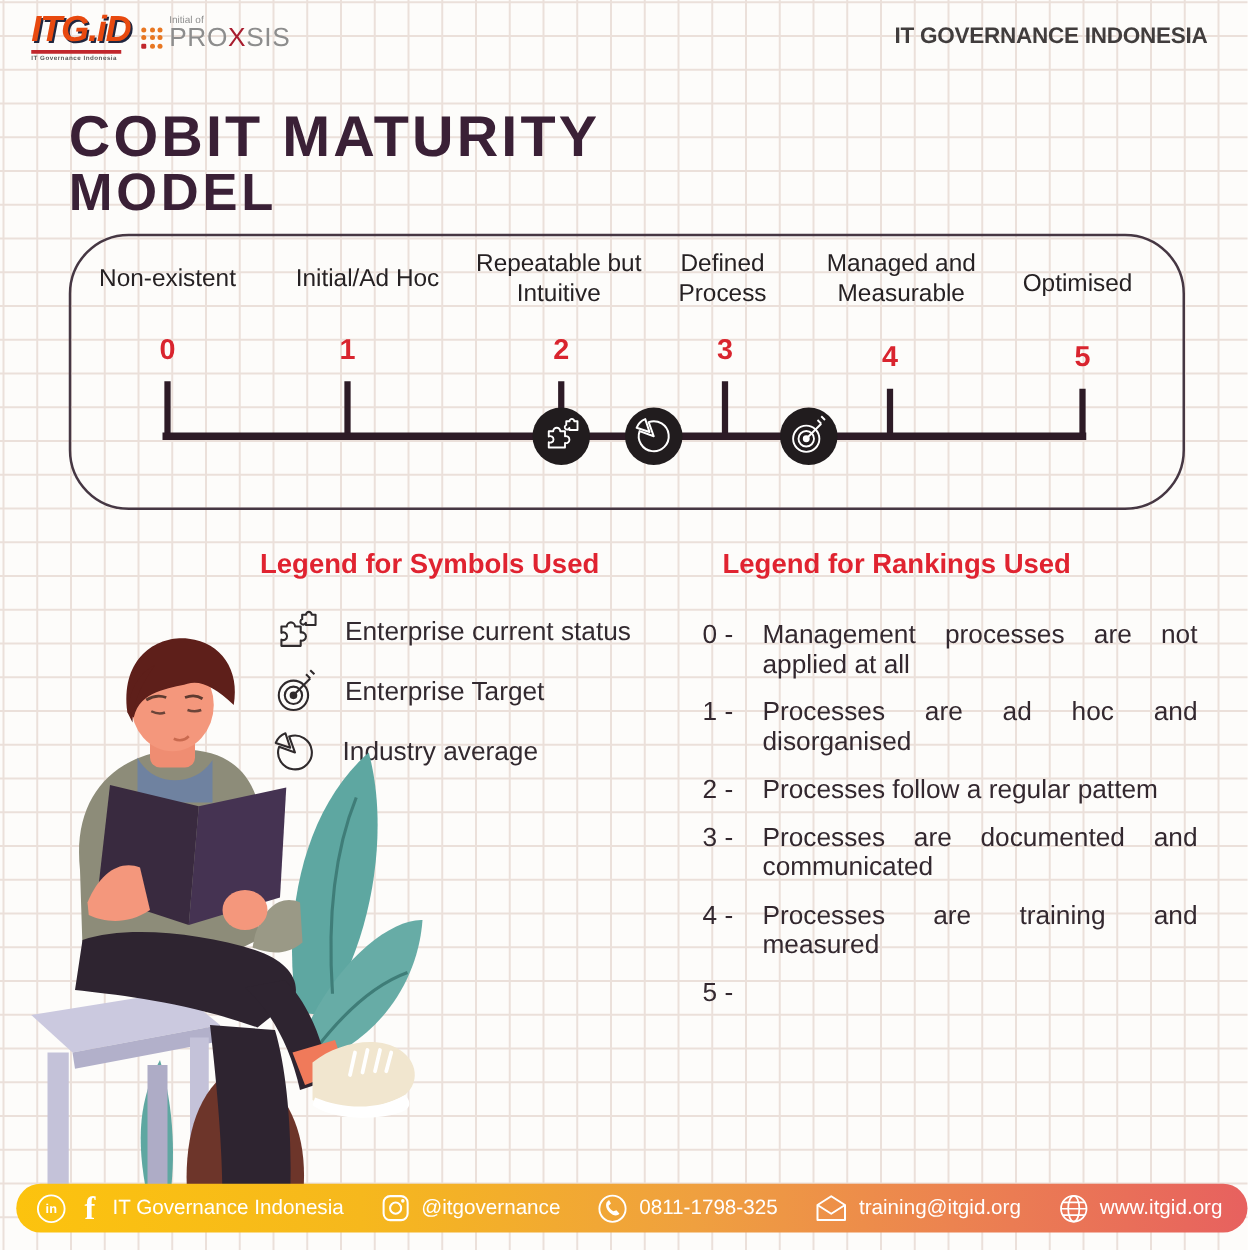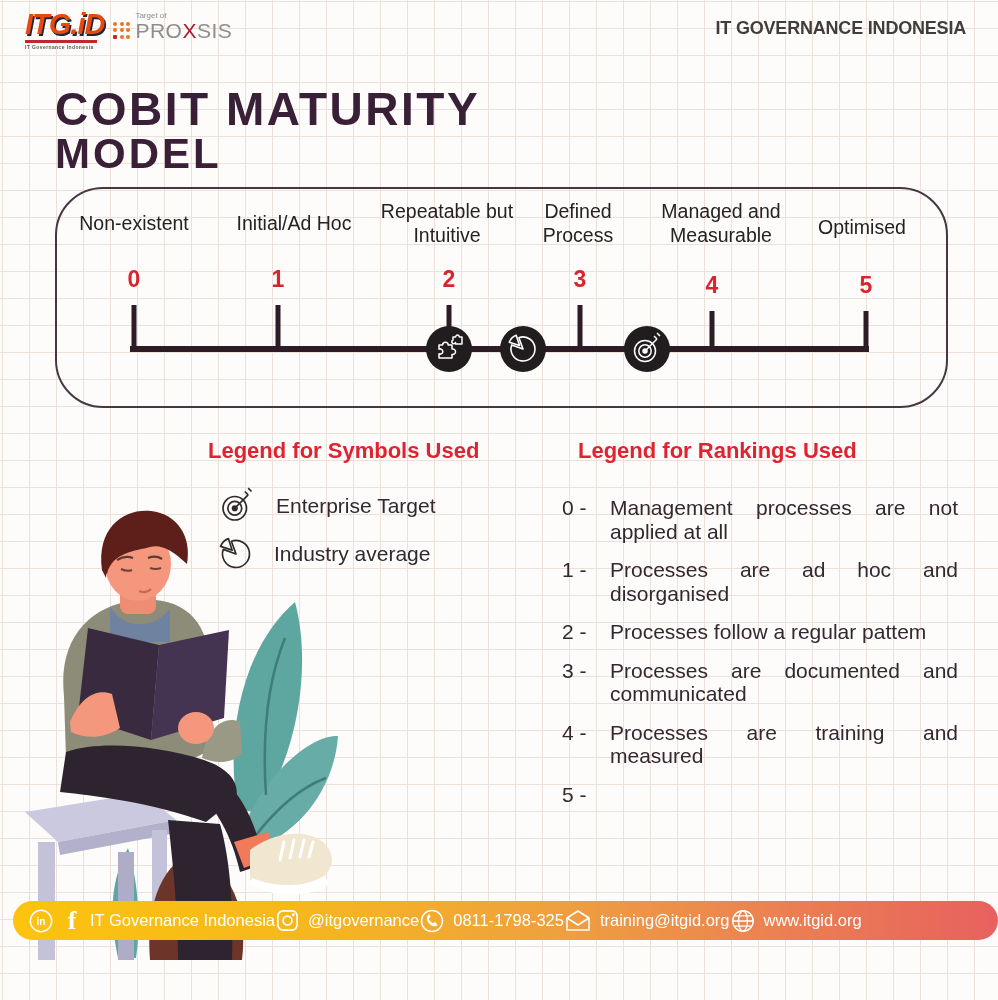--- a/index.html
+++ b/index.html
@@ -48,42 +48,42 @@
   .rank-heading{left:578px;top:438px;font-size:22px;font-weight:700;color:#e02330;}
   .sym-list{left:218px;top:488px;display:flex;flex-direction:column;gap:12px;}
   .sym-item{display:flex;align-items:center;gap:20px;height:36px;}
   .sym-item .lbl{font-size:21px;color:#32292f;}
   .rank-list{left:562px;top:496px;width:402px;display:flex;flex-direction:column;gap:15px;}
   .rank-item{display:flex;font-size:21px;color:#33282f;line-height:1.12;}
   .rank-prefix{width:48px;flex:none;}
   .rank-text{width:348px;text-align:justify;}
 
   
-  .footer-bar{left:13px;top:901px;width:985px;height:39px;border-radius:20px;
+  .footer-bar{left:13px;top:947px;width:985px;height:39px;border-radius:20px;
     background:linear-gradient(90deg,#fcc30e 0%,#f6b81d 28%,#efa03f 55%,#ec8350 76%,#e7615f 100%);
-    display:flex;align-items:center;justify-content:flex-start;
+    display:flex;align-items:center;justify-content:space-between;
     padding:0 20px 0 15px;box-sizing:border-box;z-index:5;}
   .fgroup{display:flex;align-items:center;gap:8px;color:#fff;font-size:16.5px;}
   .fgroup svg{display:block;}
 
   .illus{left:0;top:490px;z-index:2;}
 </style>
 </head>
 <body>
 
 <div class="canvas">
 
   <div class="abs brand">
     <div>
       <span class="brand-itg">ITG.iD</span>
       <span class="brand-under"></span>
       <div class="brand-tag">IT Governance Indonesia</div>
     </div>
     <div class="proxsis">
-      <span class="member-of">Target of</span>
+      <span class="member-of">Initial of</span>
       <div class="proxsis-row">
         <span class="dots">
           <i></i>
             <i></i>
             <i></i>
             <i></i>
             <i></i>
             <i></i>
             <i class="red"></i>
             <i></i>
@@ -146,20 +146,29 @@
         <circle r="2" cx="-2" cy="2" fill="#fff"></circle>
         <path d="M-2,2 L10,-10"></path>
         <path d="M7,-13 l3,3 M10,-16 l3,3"></path>
       </g>
     </svg>
   </div>
 
   <div class="abs sym-heading">Legend for Symbols Used</div>
   <div class="abs sym-list">
     <div class="sym-item">
+      <svg width="38" height="38" viewBox="-16 -16 32 32">
+        <g stroke="#2f2a2c" stroke-width="1.4" fill="none" stroke-linejoin="round">
+          <path d="M-10,-4 h3.6 a2.8,2.8 0 1 1 5.6,0 H3 v4 a2.8,2.8 0 1 1 0,5.4 V9 H-10 v-4.2 a2.6,2.6 0 1 0 0,-4.6 Z"></path>
+          <path d="M4,-12 h2.6 a1.9,1.9 0 1 1 3.8,0 H13 v7 H6.5 v-1.6 a1.9,1.9 0 1 1 -2.5,-2.4 Z"></path>
+        </g>
+      </svg>
+      <span class="lbl">Enterprise current status</span>
+    </div>
+    <div class="sym-item">
       <svg width="38" height="38" viewBox="-17 -17 34 34">
         <g stroke="#2f2a2c" stroke-width="1.5" fill="none">
           <circle r="10.5" cx="-2" cy="2"></circle>
           <circle r="6.2" cx="-2" cy="2"></circle>
           <circle r="2" cx="-2" cy="2" fill="#2f2a2c"></circle>
           <path d="M-2,2 L10,-10"></path>
           <path d="M7,-13 l3,3 M10,-16 l3,3"></path>
         </g>
       </svg>
       <span class="lbl">Enterprise Target</span>

